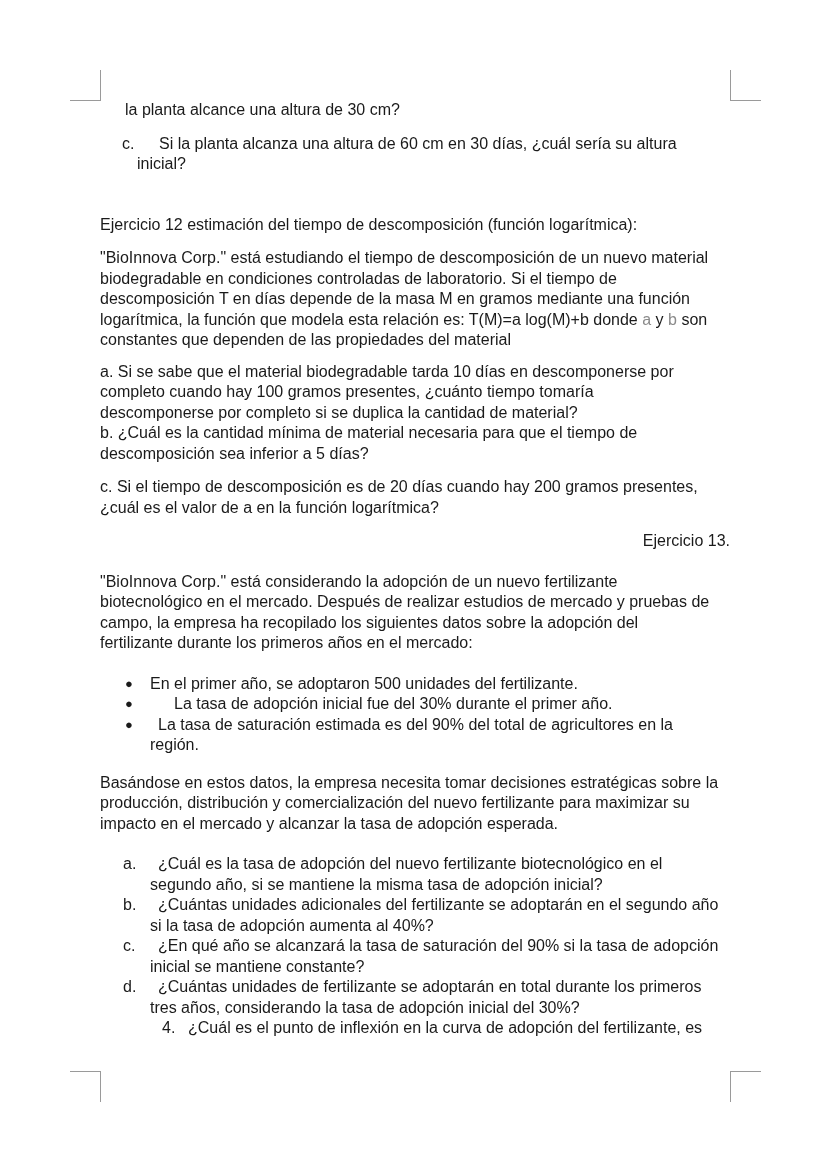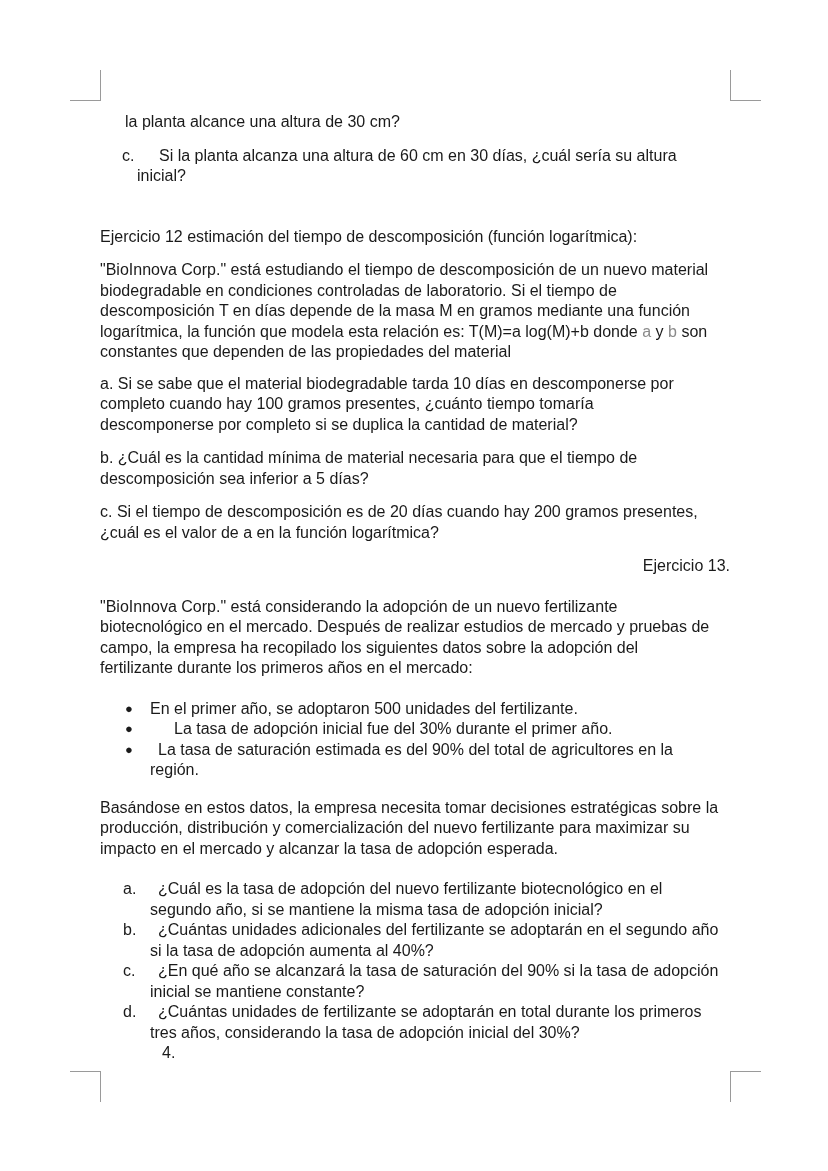--- a/index.html
+++ b/index.html
@@ -6,21 +6,21 @@
     body {
       width: 828px; height: 1171px; background: #ffffff; position: relative; overflow: hidden;
       font-family: "Liberation Sans", sans-serif; color: #1a1a1a;
     }
     .corner { position: absolute; width: 30px; height: 30px; }
     .corner.tl { left: 70px; top: 70px; border-right: 1.5px solid #9a9a9a; border-bottom: 1.5px solid #9a9a9a; }
     .corner.tr { left: 730px; top: 70px; border-left: 1.5px solid #9a9a9a; border-bottom: 1.5px solid #9a9a9a; }
     .corner.bl { left: 70px; top: 1071px; border-right: 1.5px solid #9a9a9a; border-top: 1.5px solid #9a9a9a; }
     .corner.br { left: 730px; top: 1071px; border-left: 1.5px solid #9a9a9a; border-top: 1.5px solid #9a9a9a; }
 
-    .page { position: absolute; left: 100px; top: 112px; width: 630px; font-size: 16px; line-height: 20.5px; }
+    .page { position: absolute; left: 100px; top: 100px; width: 630px; font-size: 16px; line-height: 20.5px; }
     .p { margin: 0; }
     .indent-line { position: relative; padding-left: 38px; }
     .lbl { position: absolute; left: 22px; }
     .gray { color: #8a8a8a; }
 
     .list { margin: 0; padding: 0; list-style: none; }
     .list li { position: relative; padding-left: 50px; }
     .list li .marker { position: absolute; left: 23px; }
     .bullet-list li .marker { left: 25px; font-size: 13px; }
     .sub4 { position: relative; padding-left: 88px; }
@@ -44,21 +44,21 @@
   </div>
 
   <p class="p" style="margin-top:40px;">Ejercicio 12 estimación del tiempo de descomposición (función logarítmica):</p>
 
   <p class="p" style="margin-top:13px; width:620px;">
     <span>"BioInnova Corp." está estudiando el tiempo de descomposición de un nuevo material biodegradable en condiciones controladas de laboratorio. Si el tiempo de descomposición T en días depende de la masa M en gramos mediante una función logarítmica, la función que modela esta relación es: T(M)=a log(M)+b donde </span><span class="gray">a</span><span> y </span><span class="gray">b</span>
     <span>son constantes que dependen de las propiedades del material</span>
   </p>
 
   <p class="p" style="margin-top:11px; width:600px;">a. Si se sabe que el material biodegradable tarda 10 días en descomponerse por completo cuando hay 100 gramos presentes, ¿cuánto tiempo tomaría descomponerse por completo si se duplica la cantidad de material?</p>
-  <p class="p" style="margin-top:13px; width:580px;">b. ¿Cuál es la cantidad mínima de material necesaria para que el tiempo de descomposición sea inferior a 5 días?</p>
+  <p class="p" style="margin-top:0; width:580px;">b. ¿Cuál es la cantidad mínima de material necesaria para que el tiempo de descomposición sea inferior a 5 días?</p>
   <p class="p" style="margin-top:13px; width:625px;">c. Si el tiempo de descomposición es de 20 días cuando hay 200 gramos presentes, ¿cuál es el valor de a en la función logarítmica?</p>
 
   <p class="p" style="margin-top:13px;text-align:right;">Ejercicio 13.</p>
 
   <p class="p" style="margin-top:20px; width:610px;">"BioInnova Corp." está considerando la adopción de un nuevo fertilizante biotecnológico en el mercado. Después de realizar estudios de mercado y pruebas de campo, la empresa ha recopilado los siguientes datos sobre la adopción del fertilizante durante los primeros años en el mercado:</p>
 
   <ul class="list bullet-list" style="margin-top:20px; width:600px;">
     <li><span class="marker">●</span><span style="">En el primer año, se adoptaron 500 unidades del fertilizante.</span></li>
     <li><span class="marker">●</span><span style="margin-left:24px;">La tasa de adopción inicial fue del 30% durante el primer año.</span></li>
     <li style="padding-left:50px;">
@@ -83,15 +83,16 @@
         <span style="display:block; text-indent:8px;">¿En qué año se alcanzará la tasa de saturación del 90% si la tasa de adopción inicial se mantiene constante?</span>
       </li>
     <li>
         <span class="marker">d.</span>
         <span style="display:block; text-indent:8px;">¿Cuántas unidades de fertilizante se adoptarán en total durante los primeros tres años, considerando la tasa de adopción inicial del 30%?</span>
       </li>
   </ol>
 
   <div class="sub4">
     <span class="marker">4.</span>
+    <span>¿Cuál es el punto de inflexión en la curva de adopción del fertilizante, es</span>
   </div>
 
 </div>
 
 </body></html>

